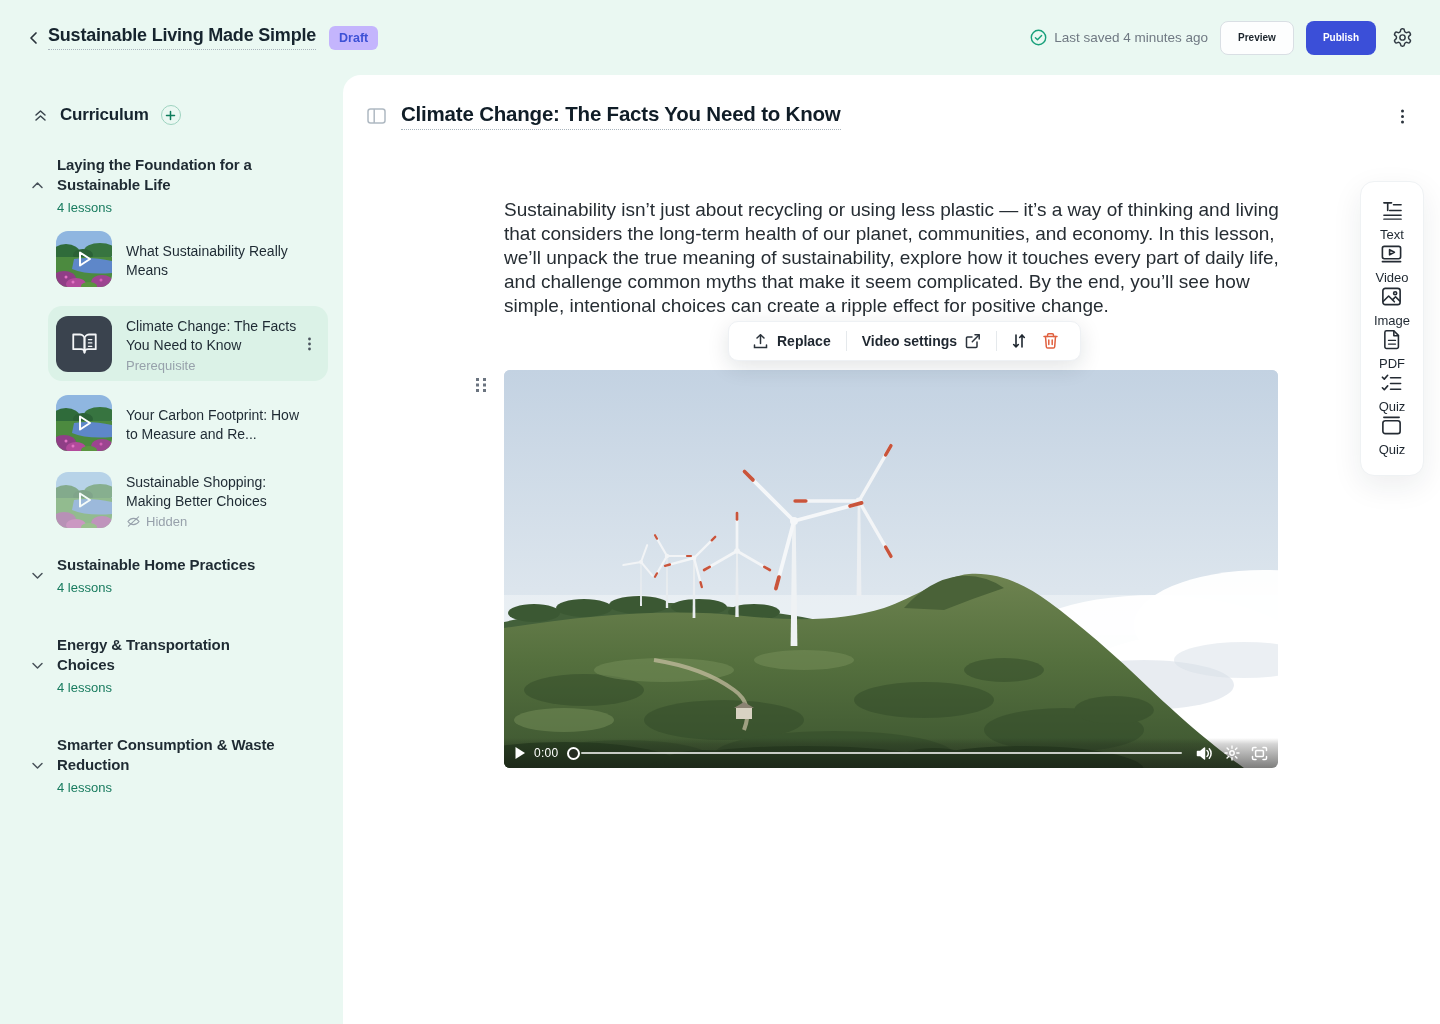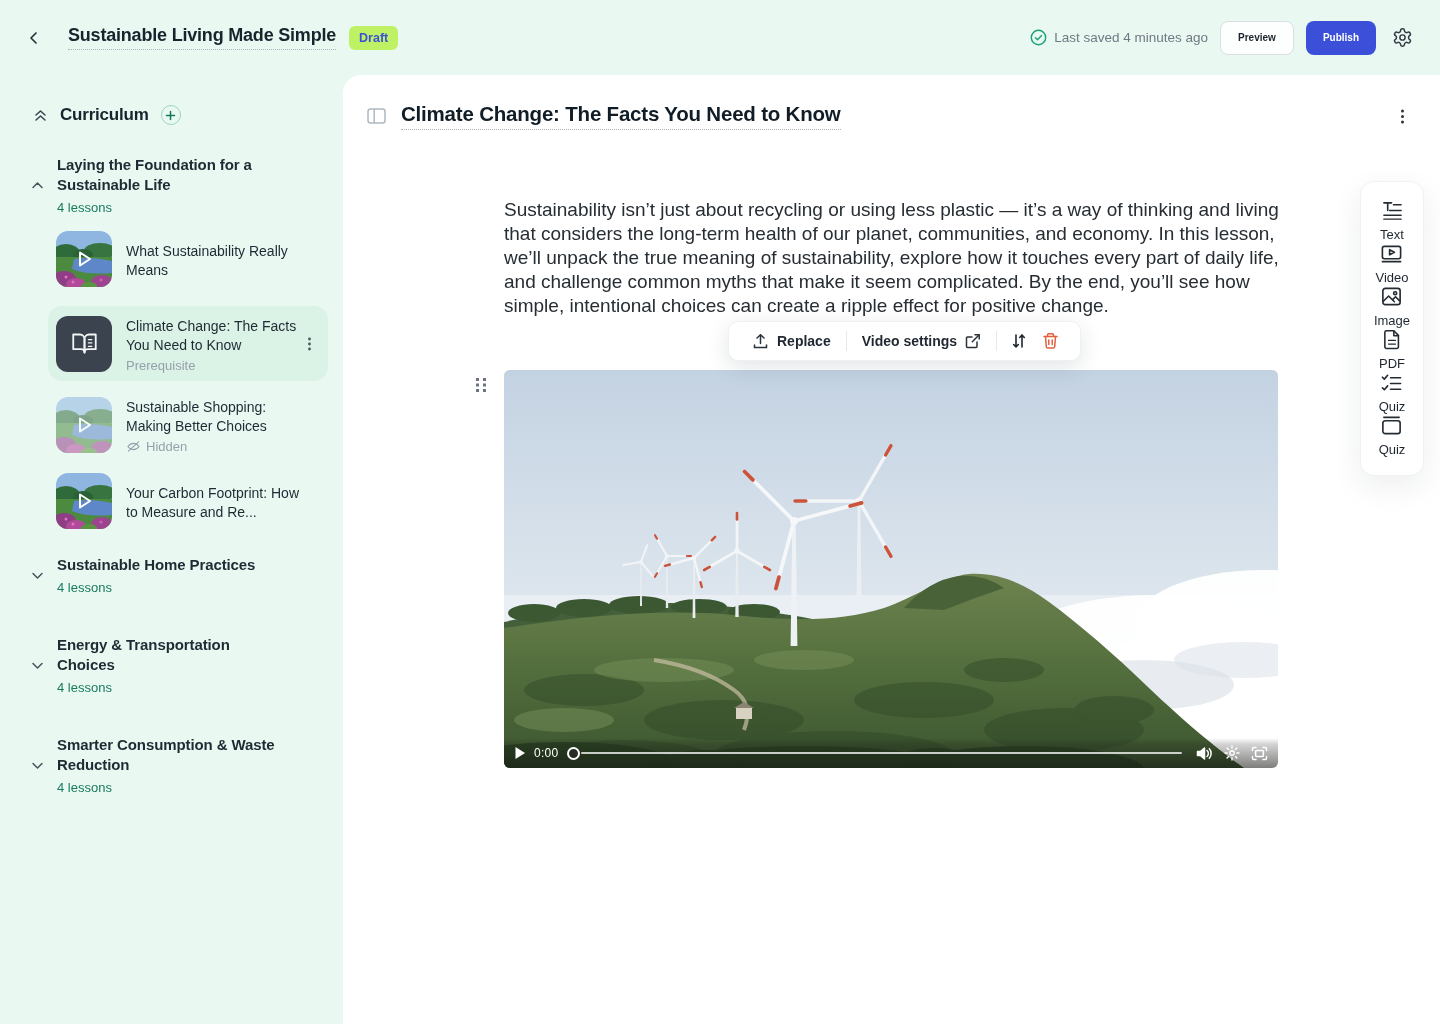--- a/index.html
+++ b/index.html
@@ -6,22 +6,22 @@
     --mint:#EAF8F2; --mint-sel:#DBF2E7; --teal:#177B5E; --blue:#3B4FD8;
     --ink:#16242E; --ink2:#26313A; --gray:#97A1AB; --border:#D9DFE4; --danger:#E0603F;
   }
   *{margin:0;padding:0;box-sizing:border-box;font-family:"Liberation Sans","DejaVu Sans",sans-serif;}
   html,body{width:1440px;height:1024px;}
   .page{position:relative;width:1440px;height:1024px;background:var(--mint,#EAF8F2);overflow:hidden;}
 
   
   .header{position:absolute;top:0;left:0;right:0;height:75px;display:flex;align-items:center;padding:0 24px 0 20px;}
   .icon-btn{display:flex;align-items:center;justify-content:center;width:28px;height:28px;border:none;background:transparent;cursor:pointer;border-radius:6px;}
-  .header-title{font-size:18px;font-weight:700;color:var(--ink);letter-spacing:-.2px;border-bottom:1.6px dotted #A9B4BC;padding-bottom:3px;margin-left:20px;}
-  .draft-badge{margin-left:13px;background:#bef264;color:#3D51D6;font-size:12.5px;font-weight:600;padding:5px 10px;border-radius:6px;}
+  .header-title{font-size:18px;font-weight:700;color:var(--ink);letter-spacing:-.2px;border-bottom:1.6px dotted #A9B4BC;padding-bottom:3px;margin-left:0;}
+  .draft-badge{margin-left:13px;background:#c4b5fd;color:#3D51D6;font-size:12.5px;font-weight:600;padding:5px 10px;border-radius:6px;}
   .header-right{margin-left:auto;display:flex;align-items:center;gap:12px;}
   .saved{display:flex;align-items:center;gap:7px;color:#707983;font-size:13.5px;}
   .btn{height:34px;padding:0 17px;border-radius:8px;font-size:10px;font-weight:600;cursor:pointer;}
   .btn-secondary{background:#FDFEFE;border:1px solid var(--border);color:#1B242C;}
   .btn-primary{background:var(--blue,#3B4FD8);border:none;color:#fff;}
 
   
   .sidebar{position:absolute;top:75px;left:0;width:343px;bottom:0;padding:26px 16px 0 16px;overflow:hidden;}
   .curriculum-row{display:flex;align-items:center;gap:10px;margin:4px 0 30px 14px;}
   .curriculum-title{font-size:17px;font-weight:700;color:var(--ink);letter-spacing:-.2px;}
@@ -172,52 +172,20 @@
           <button class="kebab">
             <svg width="13" height="15" viewBox="0 0 13 15">
                 <circle cx="6.5" cy="2.5" r="1.4" fill="#4A545E"></circle>
                 <circle cx="6.5" cy="7.5" r="1.4" fill="#4A545E"></circle>
                 <circle cx="6.5" cy="12.5" r="1.4" fill="#4A545E"></circle>
               </svg>
           </button>
         </div>
 
         <div class="lesson-row">
-          <div class="thumb faded">
-            <svg width="56" height="56" viewBox="0 0 56 56">
-                <rect width="56" height="26" fill="#8FB6E0"></rect>
-                <ellipse cx="10" cy="22" rx="14" ry="9" fill="#2F6B3A"></ellipse>
-                <ellipse cx="44" cy="20" rx="16" ry="8" fill="#377440"></ellipse>
-                <ellipse cx="27" cy="24" rx="10" ry="6" fill="#2B6136"></ellipse>
-                <rect y="26" width="56" height="30" fill="#4C8A3F"></rect>
-                <path d="M18 28 Q34 25 56 30 L56 42 Q30 44 16 38 Z" fill="#5E87C9"></path>
-                <ellipse cx="8" cy="48" rx="12" ry="8" fill="#8F3E86"></ellipse>
-                <ellipse cx="20" cy="53" rx="10" ry="6" fill="#B24A9B"></ellipse>
-                <ellipse cx="46" cy="51" rx="11" ry="7" fill="#9C4490"></ellipse>
-                <ellipse cx="33" cy="55" rx="8" ry="4" fill="#5B9440"></ellipse>
-              </svg>
-            <div class="play-ov">
-                <svg width="22" height="22" viewBox="0 0 22 22">
-                  <path d="M7 4.5 L17 11 L7 17.5 Z" fill="none" stroke="#fff" stroke-width="2" stroke-linejoin="round"></path>
-                </svg>
-              </div>
-          </div>
-          <div class="lesson-text">
-            <div class="lesson-title">Sustainable Shopping: Making Better Choices</div>
-            <div class="lesson-sub">
-              <svg width="15" height="13" viewBox="0 0 16 14" fill="none" stroke="#97A1AB" stroke-width="1.2" stroke-linecap="round">
-                  <path d="M2 5 C4 2.3 6 1.6 8 1.6 C10 1.6 12 2.3 14 5 C12 7.7 10 8.4 8 8.4 C6 8.4 4 7.7 2 5 Z" transform="translate(0,2)"></path>
-                  <path d="M2.5 12 L13.5 2"></path>
-                </svg>
-              <span>Hidden</span>
-            </div>
-          </div>
-        </div>
-
-        <div class="lesson-row">
           <div class="thumb">
             <svg width="56" height="56" viewBox="0 0 56 56">
                 <rect width="56" height="26" fill="#8FB6E0"></rect>
                 <ellipse cx="10" cy="22" rx="14" ry="9" fill="#2F6B3A"></ellipse>
                 <ellipse cx="44" cy="20" rx="16" ry="8" fill="#377440"></ellipse>
                 <ellipse cx="27" cy="24" rx="10" ry="6" fill="#2B6136"></ellipse>
                 <rect y="26" width="56" height="30" fill="#4C8A3F"></rect>
                 <path d="M18 28 Q34 25 56 30 L56 42 Q30 44 16 38 Z" fill="#5E87C9"></path>
                 <ellipse cx="8" cy="48" rx="12" ry="8" fill="#8F3E86"></ellipse>
                 <ellipse cx="20" cy="53" rx="10" ry="6" fill="#B24A9B"></ellipse>
@@ -228,20 +196,52 @@
                 <circle cx="45" cy="49" r="1.5" fill="#D55FB6"></circle>
               </svg>
             <div class="play-ov">
                 <svg width="22" height="22" viewBox="0 0 22 22">
                   <path d="M7 4.5 L17 11 L7 17.5 Z" fill="none" stroke="#fff" stroke-width="2" stroke-linejoin="round"></path>
                 </svg>
               </div>
           </div>
           <div class="lesson-text">
             <div class="lesson-title">Your Carbon Footprint: How to Measure and Re...</div>
+          </div>
+        </div>
+
+        <div class="lesson-row">
+          <div class="thumb faded">
+            <svg width="56" height="56" viewBox="0 0 56 56">
+                <rect width="56" height="26" fill="#8FB6E0"></rect>
+                <ellipse cx="10" cy="22" rx="14" ry="9" fill="#2F6B3A"></ellipse>
+                <ellipse cx="44" cy="20" rx="16" ry="8" fill="#377440"></ellipse>
+                <ellipse cx="27" cy="24" rx="10" ry="6" fill="#2B6136"></ellipse>
+                <rect y="26" width="56" height="30" fill="#4C8A3F"></rect>
+                <path d="M18 28 Q34 25 56 30 L56 42 Q30 44 16 38 Z" fill="#5E87C9"></path>
+                <ellipse cx="8" cy="48" rx="12" ry="8" fill="#8F3E86"></ellipse>
+                <ellipse cx="20" cy="53" rx="10" ry="6" fill="#B24A9B"></ellipse>
+                <ellipse cx="46" cy="51" rx="11" ry="7" fill="#9C4490"></ellipse>
+                <ellipse cx="33" cy="55" rx="8" ry="4" fill="#5B9440"></ellipse>
+              </svg>
+            <div class="play-ov">
+                <svg width="22" height="22" viewBox="0 0 22 22">
+                  <path d="M7 4.5 L17 11 L7 17.5 Z" fill="none" stroke="#fff" stroke-width="2" stroke-linejoin="round"></path>
+                </svg>
+              </div>
+          </div>
+          <div class="lesson-text">
+            <div class="lesson-title">Sustainable Shopping: Making Better Choices</div>
+            <div class="lesson-sub">
+              <svg width="15" height="13" viewBox="0 0 16 14" fill="none" stroke="#97A1AB" stroke-width="1.2" stroke-linecap="round">
+                  <path d="M2 5 C4 2.3 6 1.6 8 1.6 C10 1.6 12 2.3 14 5 C12 7.7 10 8.4 8 8.4 C6 8.4 4 7.7 2 5 Z" transform="translate(0,2)"></path>
+                  <path d="M2.5 12 L13.5 2"></path>
+                </svg>
+              <span>Hidden</span>
+            </div>
           </div>
         </div>
       </div>
     </div>
 
     <div class="section">
       <div class="section-header">
         <svg width="15" height="15" viewBox="0 0 15 15" fill="none" stroke="#49525B" stroke-width="1.5" stroke-linecap="round" stroke-linejoin="round">
             <path d="M3 5.5 l4.5 4.5 L12 5.5"></path>
           </svg>

